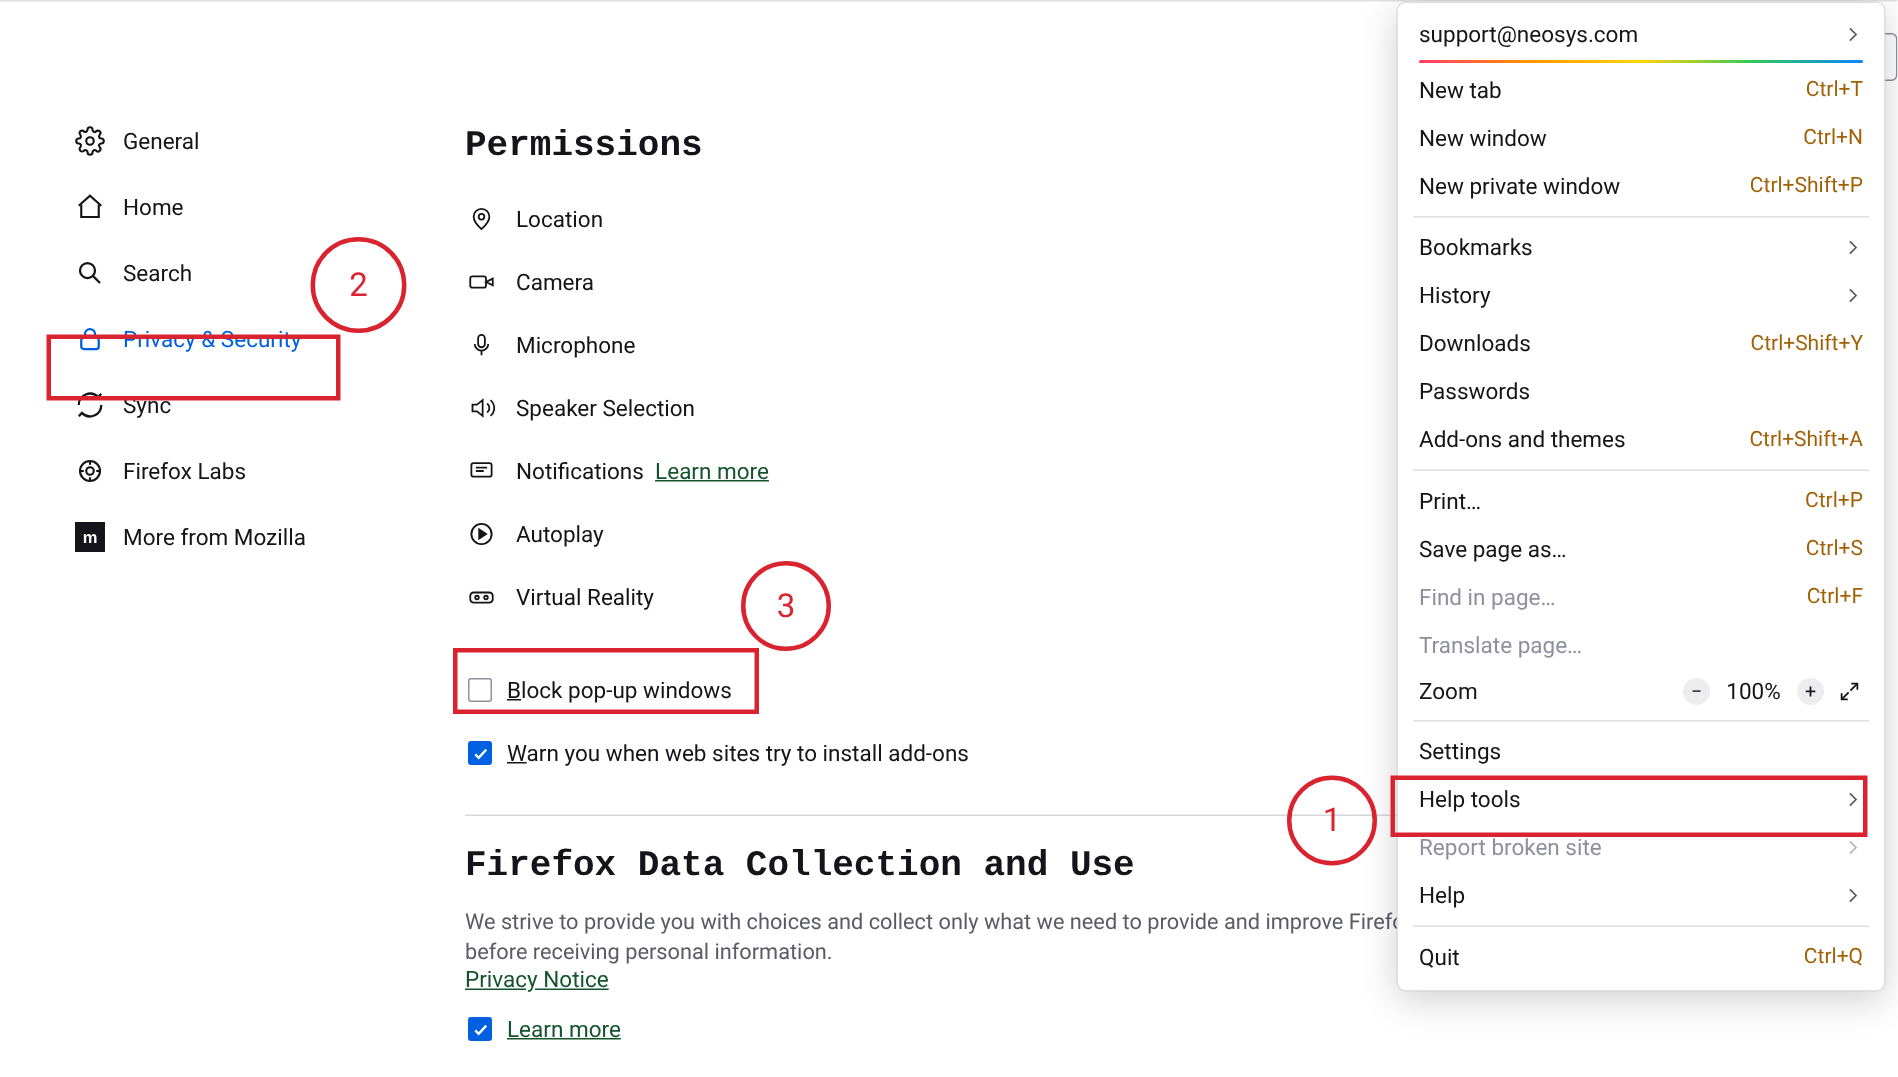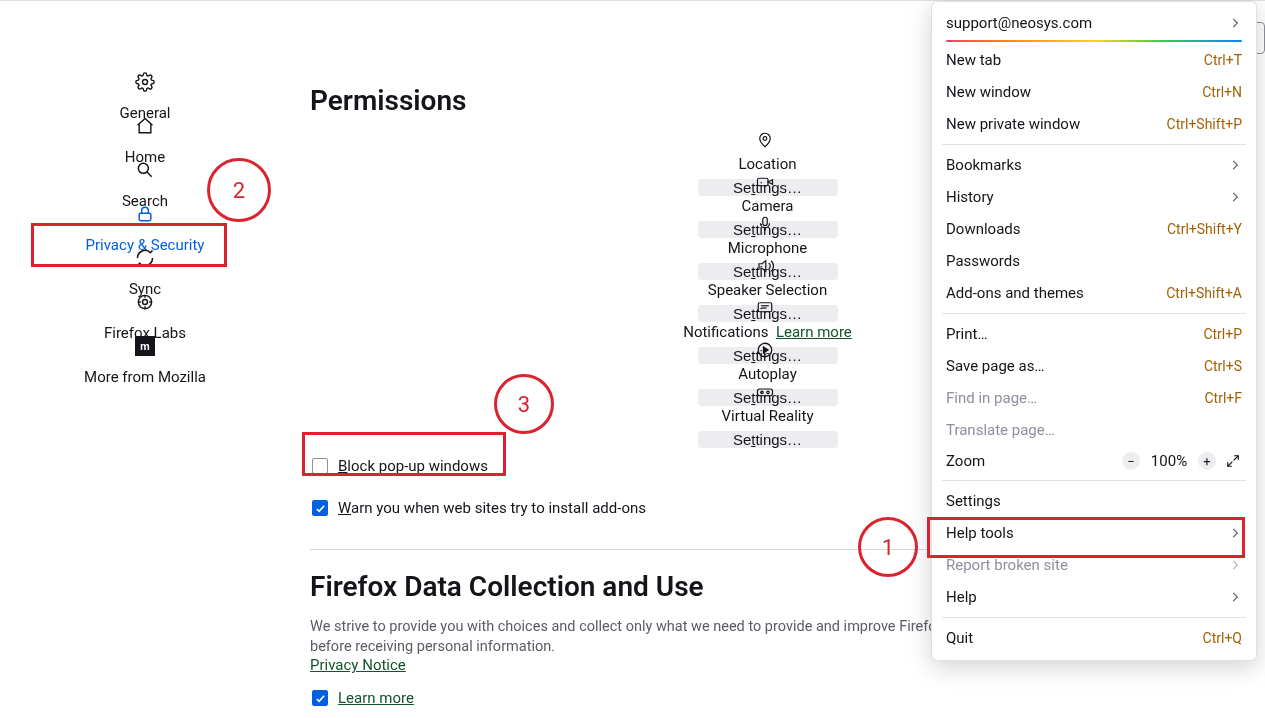--- a/index.html
+++ b/index.html
@@ -26,21 +26,20 @@
     padding: 70px 20px 0 40px;
   }
   .sidebar-item {
     display: flex;
     align-items: center;
     height: 44px;
     padding: 0 10px;
     border-radius: 4px;
     cursor: pointer;
     gap: 12px;
-    flex-direction: column;
   }
   .sidebar-item .icon {
     width: 20px;
     height: 20px;
     display: flex;
     align-items: center;
     justify-content: center;
   }
   .sidebar-item.active {
     color: #0060df;
@@ -91,30 +90,30 @@
   }
   .search-box input {
     border: none;
     outline: none;
     font-size: 15px;
     flex: 1;
     background: transparent;
     color: #15141a;
   }
   h2.section-title {
-    font-size: 28px;
+    font-size: 24px;
     font-weight: 600;
     margin: 0 0 14px 0;
+    font-family: Liberation Mono, monospace;
   }
   .perm-row {
     display: flex;
     align-items: center;
     height: 42px;
     gap: 6px;
-    flex-direction: column;
   }
   .perm-row .icon {
     width: 22px;
     height: 22px;
     display: flex;
     align-items: center;
     justify-content: center;
     margin-right: 6px;
   }
   .perm-row .label { flex: 1; }

